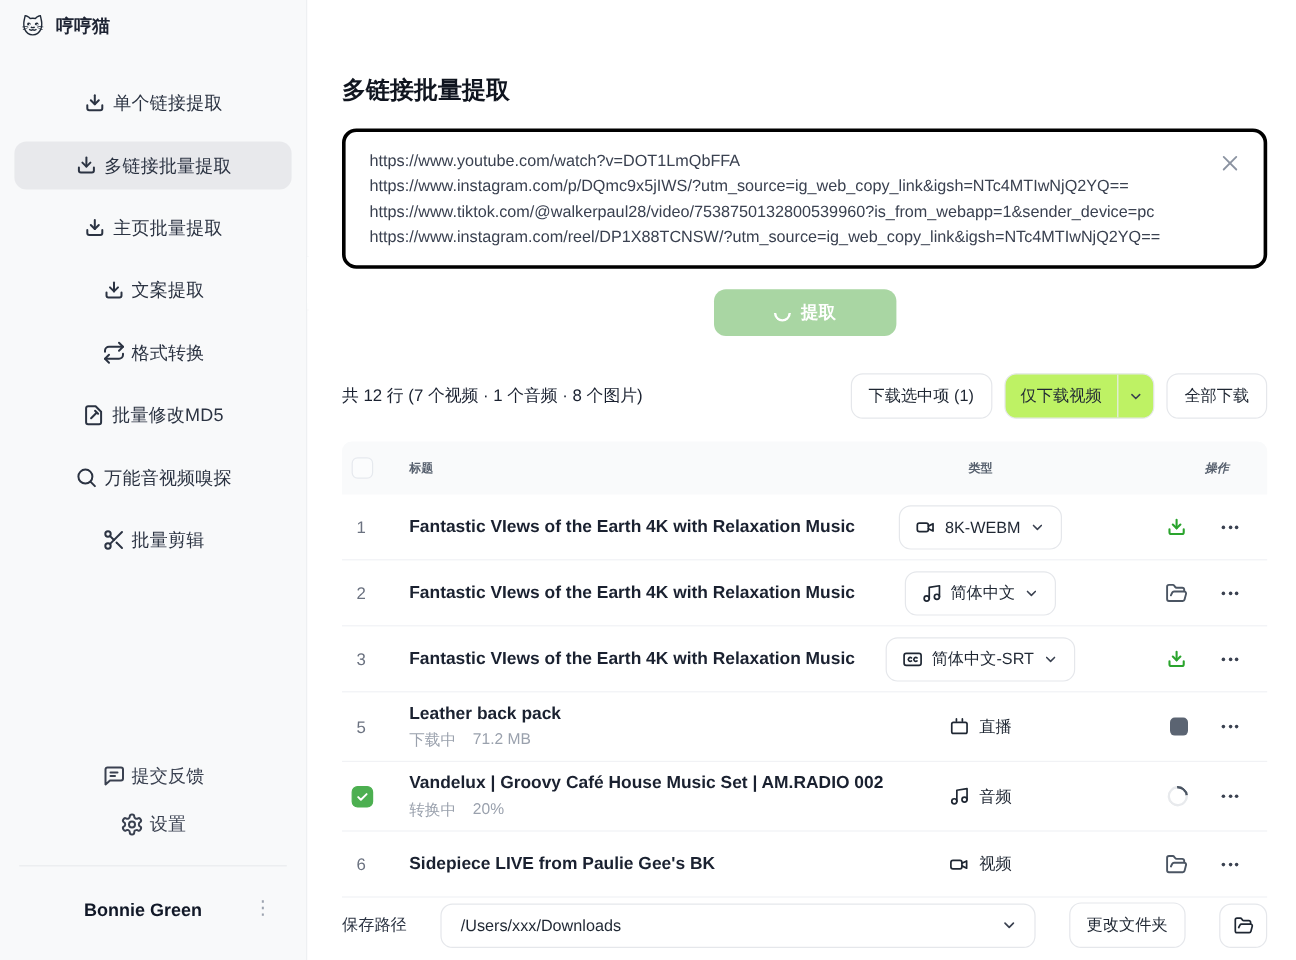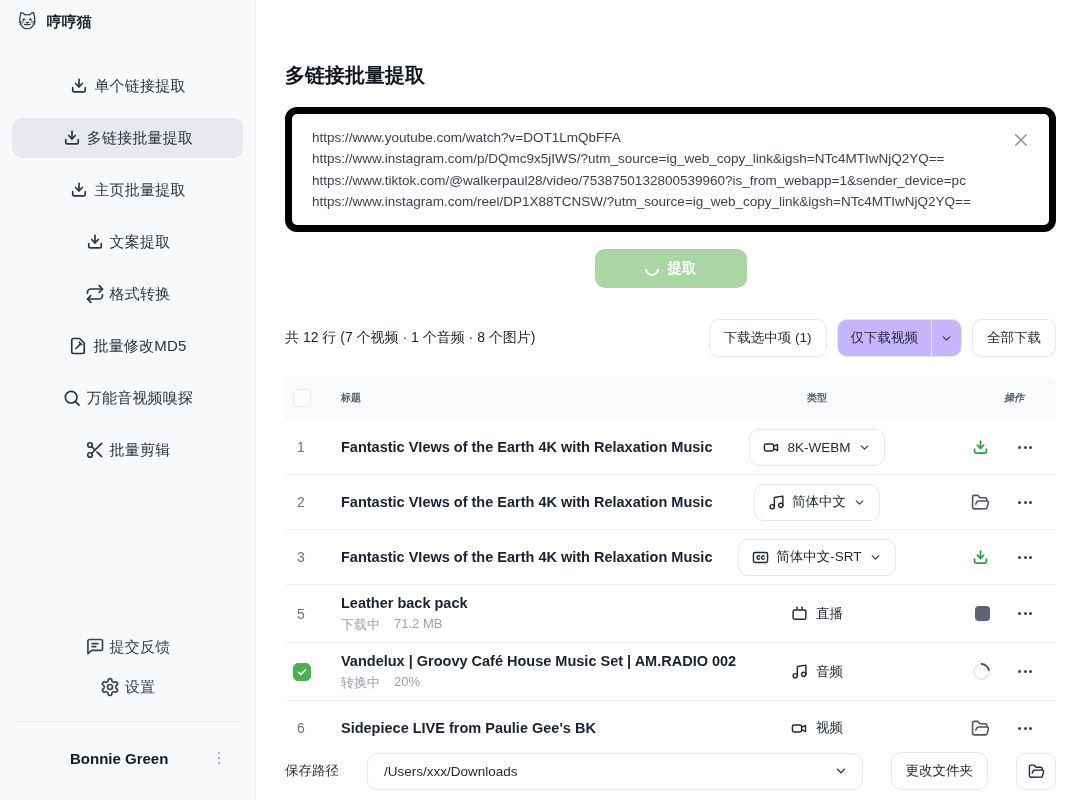--- a/index.html
+++ b/index.html
@@ -30,34 +30,34 @@
 
   
   .win-controls { position:absolute; top:0; right:0; height:40px; display:flex; align-items:center; gap:8px; padding-right:14px; }
   .win-btn { width:34px; height:30px; display:flex; align-items:center; justify-content:center; color:#2b3342; cursor:pointer; }
   .win-btn svg { width:15px; height:15px; }
 
   
   .main { position:absolute; left:257px; top:0; right:0; bottom:0; background:#fff; padding:62px 24px 0 28px; }
   .page-title { font-size:20px; font-weight:700; color:#10151f; }
 
-  .url-box { position:relative; margin-top:18px; border:7px solid #000000; border-radius:12px; padding:13px 52px 13px 20px; }
+  .url-box { position:relative; margin-top:18px; border:3px solid #000000; border-radius:12px; padding:13px 52px 13px 20px; }
   .url-line { font-size:13.5px; color:#3a4150; line-height:21.3px; white-space:nowrap; overflow:hidden; }
   .url-clear { position:absolute; top:12px; right:14px; width:28px; height:28px; display:flex; align-items:center; justify-content:center; color:#8b93a1; cursor:pointer; }
   .url-clear svg { width:18px; height:18px; }
 
   .extract-wrap { display:flex; justify-content:center; margin-top:17px; }
   .extract-btn { display:flex; align-items:center; justify-content:center; gap:9px; width:152px; height:39px; border:none; border-radius:10px; background:#a9d6a3; color:#fff; font-size:14.5px; font-weight:600; cursor:pointer; font-family:inherit; }
   .extract-spinner { width:14px; height:14px; border-radius:50%; border:2px solid #fff; border-top-color:transparent; border-right-color:transparent; transform:rotate(-45deg); }
 
   .stats-row { display:flex; align-items:center; margin-top:31px; }
   .stats-text { font-size:14px; font-weight:500; color:#1a2130; }
   .stats-actions { margin-left:auto; display:flex; gap:10px; }
   .btn { display:flex; align-items:center; justify-content:center; background:#fff; border:1px solid #e5e7eb; border-radius:10px; height:38px; padding:0 14px; font-size:13.5px; font-weight:500; color:#1f2733; cursor:pointer; font-family:inherit; }
-  .split-btn { display:flex; align-items:stretch; background:#c4b5fd; border:1px solid #e5e7eb; border-radius:10px; overflow:hidden; cursor:pointer; }
+  .split-btn { display:flex; align-items:stretch; background:#bef264; border:1px solid #e5e7eb; border-radius:10px; overflow:hidden; cursor:pointer; }
   .split-main { display:flex; align-items:center; padding:0 13px; font-size:13.5px; font-weight:500; color:#1f2733; }
   .split-arrow { display:flex; align-items:center; justify-content:center; width:30px; border-left:1px solid #e9ebee; color:#3a4150; }
   .split-arrow svg { width:13px; height:13px; }
 
   
   .table { margin-top:19px; }
   .t-head { display:grid; grid-template-columns:48px 1fr 230px 120px; align-items:center; background:#f9fafb; border-radius:8px 8px 0 0; height:44px; padding:0 4px 0 8px; }
   .t-head .h-label { font-size:10px; font-weight:600; color:#57606e; }
   .t-row { display:grid; grid-template-columns:48px 1fr 230px 120px; align-items:center; border-bottom:1px solid #f1f2f5; padding:0 4px 0 8px; height:55px; }
   .t-row.tall { height:58px; }

